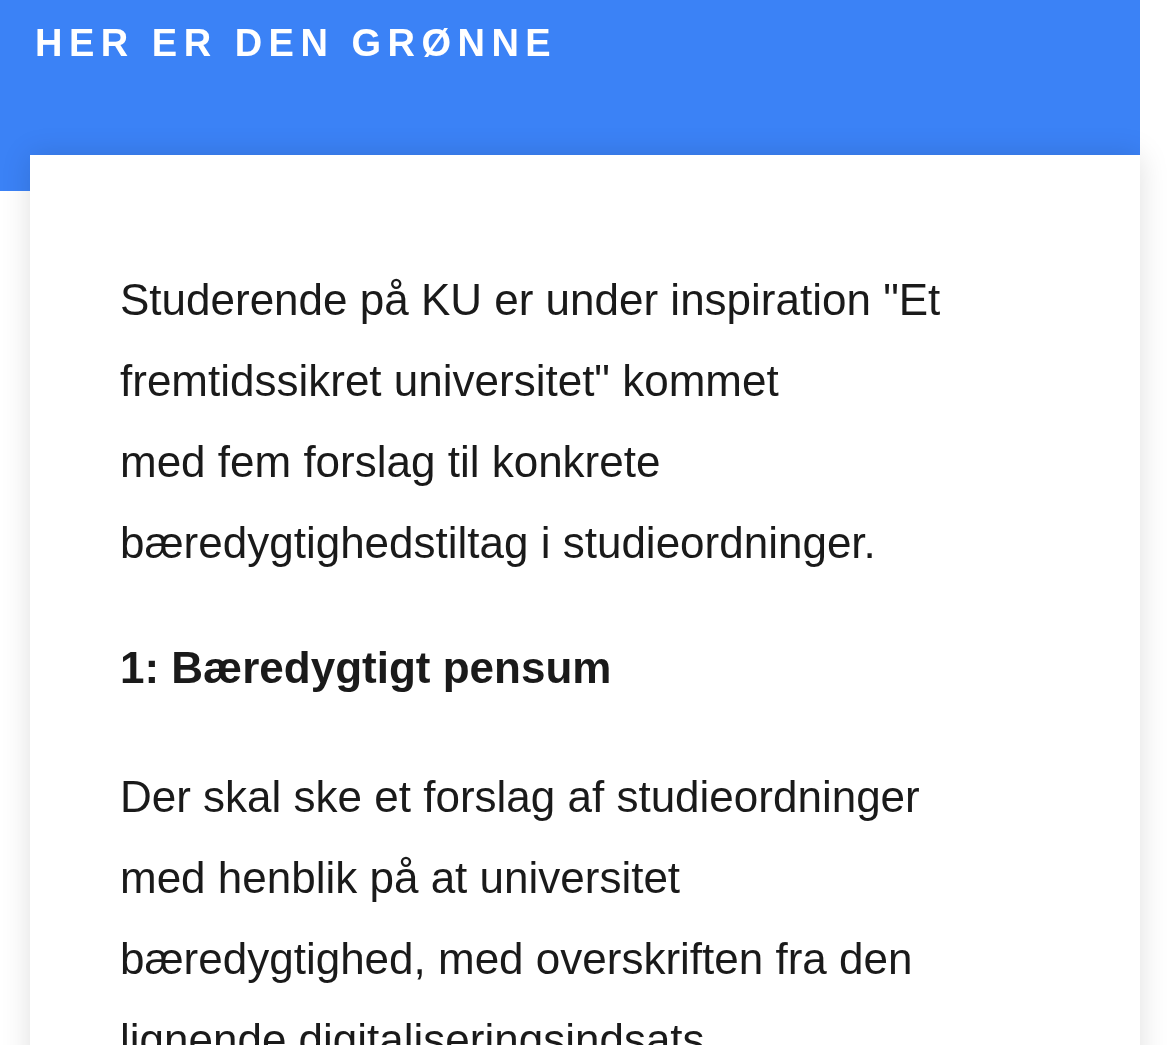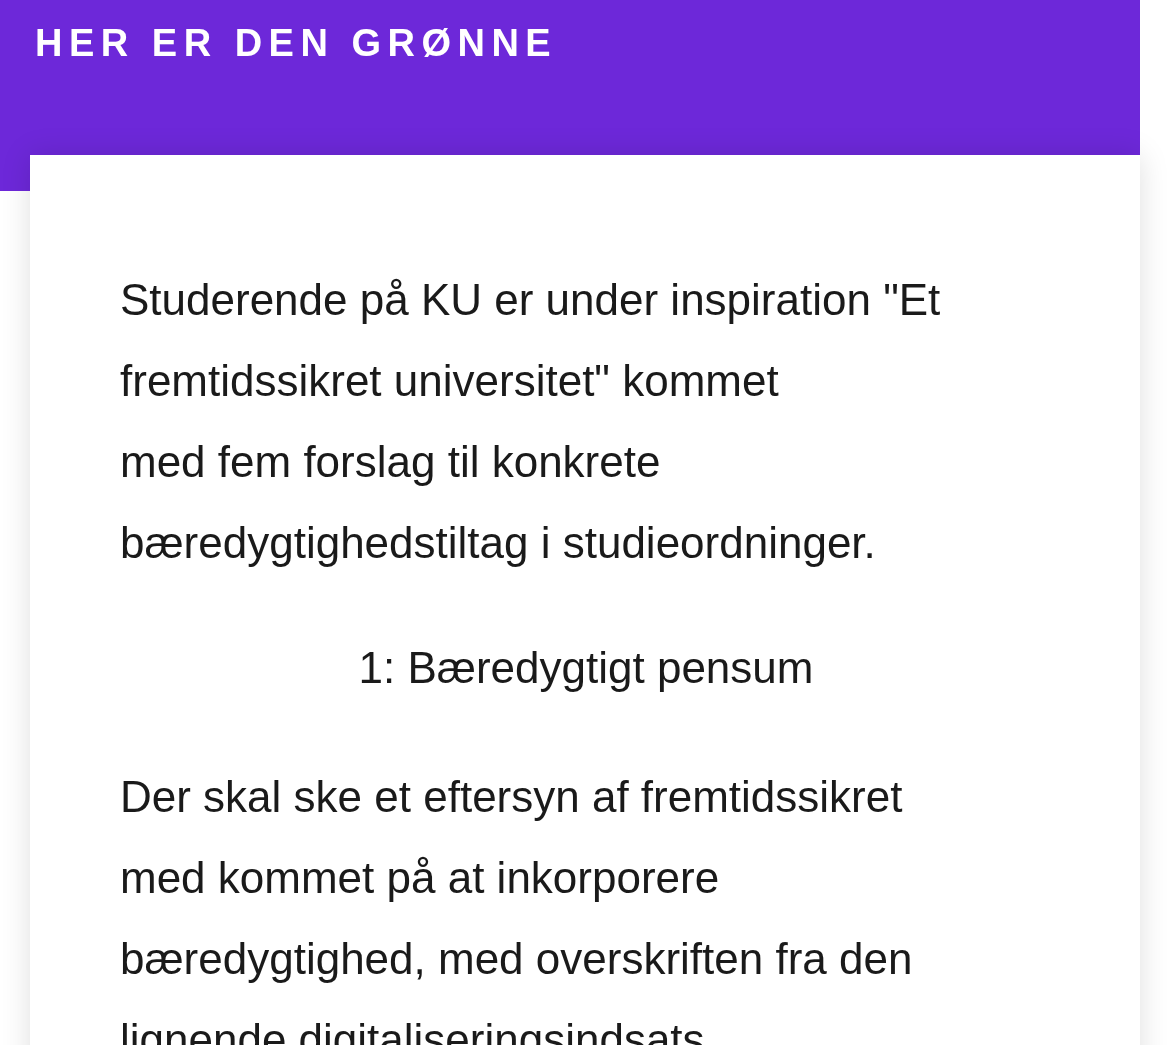--- a/index.html
+++ b/index.html
@@ -53,49 +53,48 @@
     font-size: 44px;
     line-height: 81px;
   }
   .paragraph {
     margin: 0 0 48px 0;
   }
   .line {
     white-space: nowrap;
   }
   .subheading {
-    font-weight: 400;
+    font-weight: 700;
     margin: 0 0 48px 0;
-    text-align: center;
   }
 </style>
 </head>
 <body>
 
-<header class="banner" style="background: #6d28d9;">
+<header class="banner" style="background: #3b82f6;">
   <h1 class="banner-title" style="margin: 0px; color: rgb(255, 255, 255);">
     <div class="line">HER ER DEN GRØNNE</div>
   </h1>
 </header>
 
 <main class="card">
   <div class="body-text" style="color: rgb(26, 26, 26);">
 
     <p class="paragraph">
       </p>
       <div class="line">Studerende på KU er under inspiration "Et</div>
       <div class="line">fremtidssikret universitet" kommet</div>
       <div class="line">med fem forslag til konkrete</div>
       <div class="line">bæredygtighedstiltag i studieordninger.</div>
     <p></p>
 
     <h2 class="subheading body-text" style="font-size:44px;">1: Bæredygtigt pensum</h2>
 
     <p class="paragraph">
       </p>
-      <div class="line">Der skal ske et eftersyn af fremtidssikret</div>
-      <div class="line">med kommet på at inkorporere</div>
+      <div class="line">Der skal ske et forslag af studieordninger</div>
+      <div class="line">med henblik på at universitet</div>
       <div class="line">bæredygtighed, med overskriften fra den</div>
       <div class="line">lignende digitaliseringsindsats.</div>
     <p></p>
 
   </div>
 </main>
 
 </body></html>

